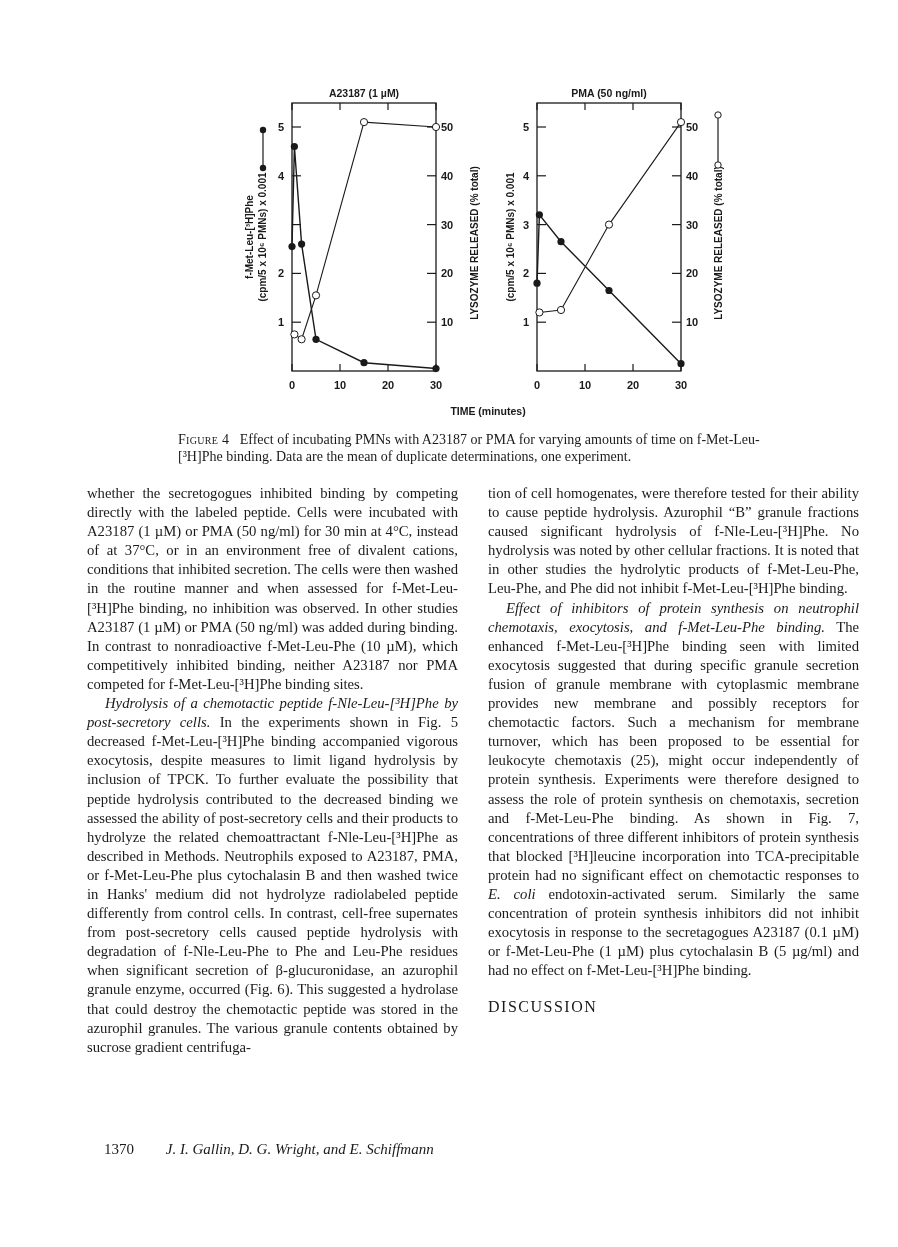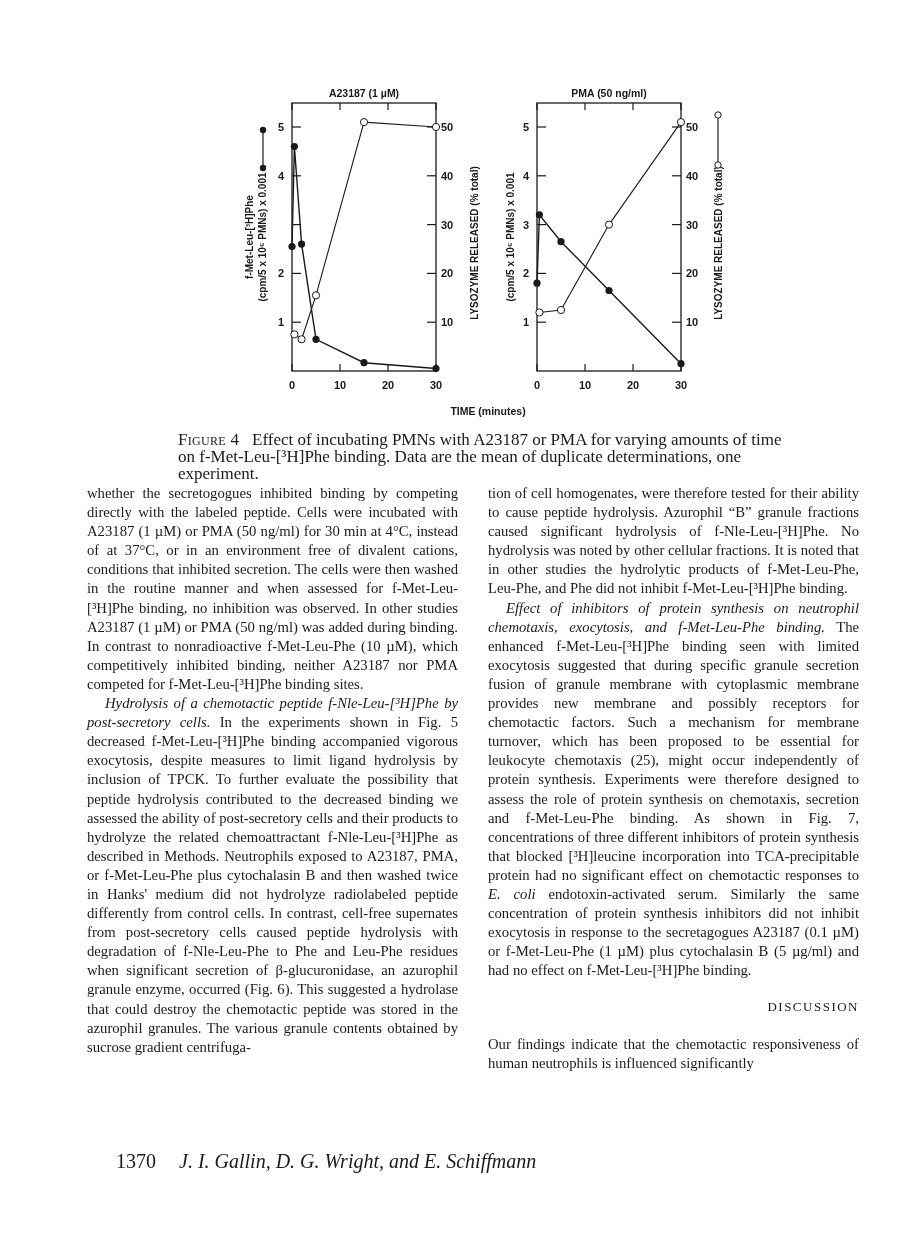--- a/index.html
+++ b/index.html
@@ -1,30 +1,30 @@
 <!DOCTYPE html>
 <html><head>
 <meta charset="utf-8">
 <style>
   html, body { margin:0; padding:0; background:#ffffff; }
   body { width:898px; height:1247px; position:relative; overflow:hidden; color:#1a1a1a; }
   .serif { font-family:"Liberation Serif", "DejaVu Serif", serif; }
   #fig { position:absolute; left:0; top:0; width:898px; height:430px; }
   #fig text { font-family:"Liberation Sans", "DejaVu Sans", sans-serif; fill:#1a1a1a; }
-  .caption { position:absolute; left:178px; top:431px; width:620px; font-size:17px; line-height:17px; text-align:left; }
+  .caption { position:absolute; left:178px; top:431px; width:620px; font-size:14px; line-height:17px; text-align:left; }
   .caption .lab { font-variant:small-caps; letter-spacing:0.3px; }
   .col { position:absolute; top:484px; width:371px; font-size:14.7px; line-height:19.1px; text-align:justify; }
   .col p { margin:0; }
   .col p + p { text-indent:18px; }
   #col-left { left:87px; }
   #col-right { left:488px; }
   .col .ital { font-style:italic;margin-top:11px; }
-  .heading { text-align:right; letter-spacing:1.5px; font-size:13px; margin:17px 0 18px 0 !important; text-indent:0 !important; }
+  .heading { text-align:left; letter-spacing:1.5px; font-size:16px; margin:17px 0 18px 0 !important; text-indent:0 !important; }
   .after-heading { text-indent:0 !important; }
-  .footer { position:absolute; top:1141px; left:116px; font-size:20px;margin-top:9px; }
+  .footer { position:absolute; top:1141px; left:104px; font-size:15px; }
   .footer .page { display:inline-block; width:58px; }
   .footer .authors { font-style:italic; }
 </style>
 </head>
 <body>
 
 <svg id="fig" width="898" height="430" viewBox="0 0 898 430">
   <g id="panel-0">
       <rect x="292" y="103" width="144" height="268" fill="none" stroke="#1a1a1a" stroke-width="1.3"></rect>
       <text x="364" y="97" text-anchor="middle" font-size="10.5" font-weight="bold">A23187 (1 µM)</text>
@@ -141,19 +141,18 @@
 
 <div id="col-left" class="col serif">
   <p><span>whether the secretogogues inhibited binding by competing directly with the labeled peptide. Cells were incubated with A23187 (1 µM) or PMA (50 ng/ml) for 30 min at 4°C, instead of at 37°C, or in an environment free of divalent cations, conditions that inhibited secretion. The cells were then washed in the routine manner and when assessed for f-Met-Leu-[³H]Phe binding, no inhibition was observed. In other studies A23187 (1 µM) or PMA (50 ng/ml) was added during binding. In contrast to nonradioactive f-Met-Leu-Phe (10 µM), which competitively inhibited binding, neither A23187 nor PMA competed for f-Met-Leu-[³H]Phe binding sites.</span></p>
   <p><span class="ital">Hydrolysis of a chemotactic peptide f-Nle-Leu-[³H]Phe by post-secretory cells.</span><span> In the experiments shown in Fig. 5 decreased f-Met-Leu-[³H]Phe binding accompanied vigorous exocytosis, despite measures to limit ligand hydrolysis by inclusion of TPCK. To further evaluate the possibility that peptide hydrolysis contributed to the decreased binding we assessed the ability of post-secretory cells and their products to hydrolyze the related chemoattractant f-Nle-Leu-[³H]Phe as described in Methods. Neutrophils exposed to A23187, PMA, or f-Met-Leu-Phe plus cytochalasin B and then washed twice in Hanks' medium did not hydrolyze radiolabeled peptide differently from control cells. In contrast, cell-free supernates from post-secretory cells caused peptide hydrolysis with degradation of f-Nle-Leu-Phe to Phe and Leu-Phe residues when significant secretion of β-glucuronidase, an azurophil granule enzyme, occurred (Fig. 6). This suggested a hydrolase that could destroy the chemotactic peptide was stored in the azurophil granules. The various granule contents obtained by sucrose gradient centrifuga-</span></p>
 </div>
 
 <div id="col-right" class="col serif">
   <p><span>tion of cell homogenates, were therefore tested for their ability to cause peptide hydrolysis. Azurophil “B” granule fractions caused significant hydrolysis of f-Nle-Leu-[³H]Phe. No hydrolysis was noted by other cellular fractions. It is noted that in other studies the hydrolytic products of f-Met-Leu-Phe, Leu-Phe, and Phe did not inhibit f-Met-Leu-[³H]Phe binding.</span></p>
   <p><span class="ital">Effect of inhibitors of protein synthesis on neutrophil chemotaxis, exocytosis, and f-Met-Leu-Phe binding.</span><span> The enhanced f-Met-Leu-[³H]Phe binding seen with limited exocytosis suggested that during specific granule secretion fusion of granule membrane with cytoplasmic membrane provides new membrane and possibly receptors for chemotactic factors. Such a mechanism for membrane turnover, which has been proposed to be essential for leukocyte chemotaxis (25), might occur independently of protein synthesis. Experiments were therefore designed to assess the role of protein synthesis on chemotaxis, secretion and f-Met-Leu-Phe binding. As shown in Fig. 7, concentrations of three different inhibitors of protein synthesis that blocked [³H]leucine incorporation into TCA-precipitable protein had no significant effect on chemotactic responses to </span><span class="ital">E. coli</span><span> endotoxin-activated serum. Similarly the same concentration of protein synthesis inhibitors did not inhibit exocytosis in response to the secretagogues A23187 (0.1 µM) or f-Met-Leu-Phe (1 µM) plus cytochalasin B (5 µg/ml) and had no effect on f-Met-Leu-[³H]Phe binding.</span></p>
   <p class="heading">DISCUSSION</p>
-  <p class="after-heading"><span>Our findings indicate that the chemotactic responsiveness of human neutrophils is influenced significantly</span></p>
 </div>
 
 <div class="footer serif">
   <span class="page">1370</span>
   <span class="authors">J. I. Gallin, D. G. Wright, and E. Schiffmann</span>
 </div>
 
 </body></html>

